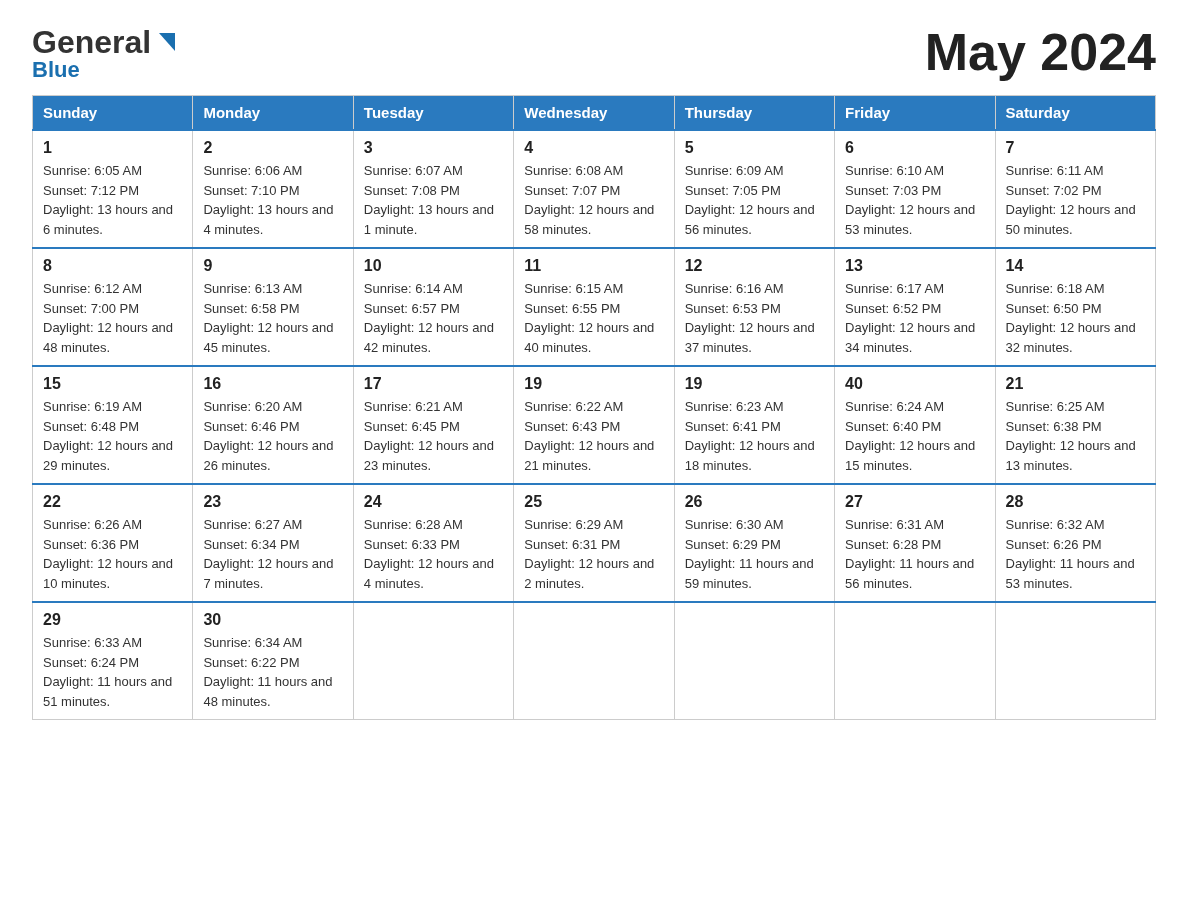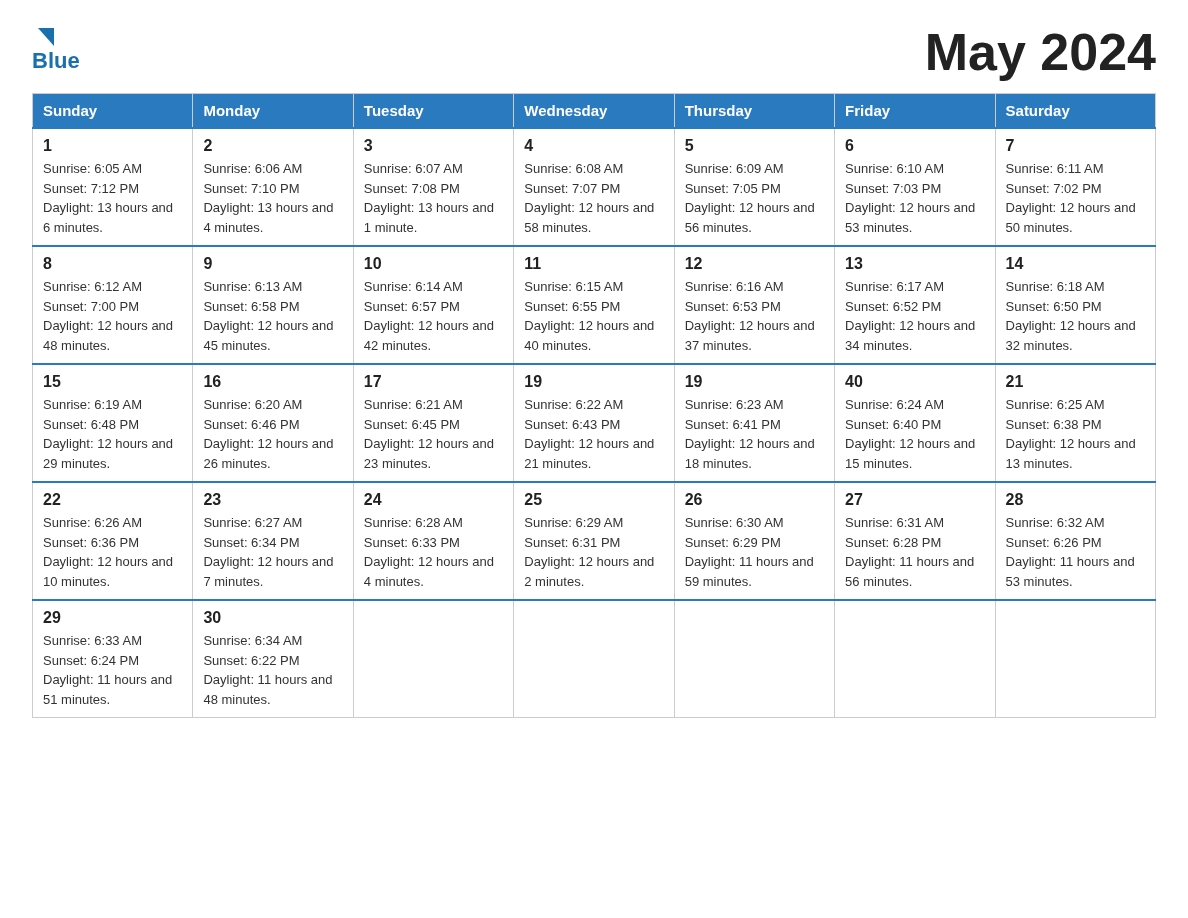--- a/index.html
+++ b/index.html
@@ -92,20 +92,21 @@
       font-weight: bold;
       color: #333;
     }
   </style>
 </head>
 <body>
 
 <div class="header-row">
   <div class="logo-area">
     <div class="logo-wrapper">
+      <span class="logo-g">General</span>
       <svg width="28" height="28" viewBox="0 0 28 28">
         <polygon points="6,4 22,4 22,22" fill="#1a6faf"></polygon>
       </svg>
     </div>
     <div class="logo-blue-line">Blue</div>
   </div>
   <div class="title-area">
     <div class="month-title">May 2024</div>
   </div>
 </div>

